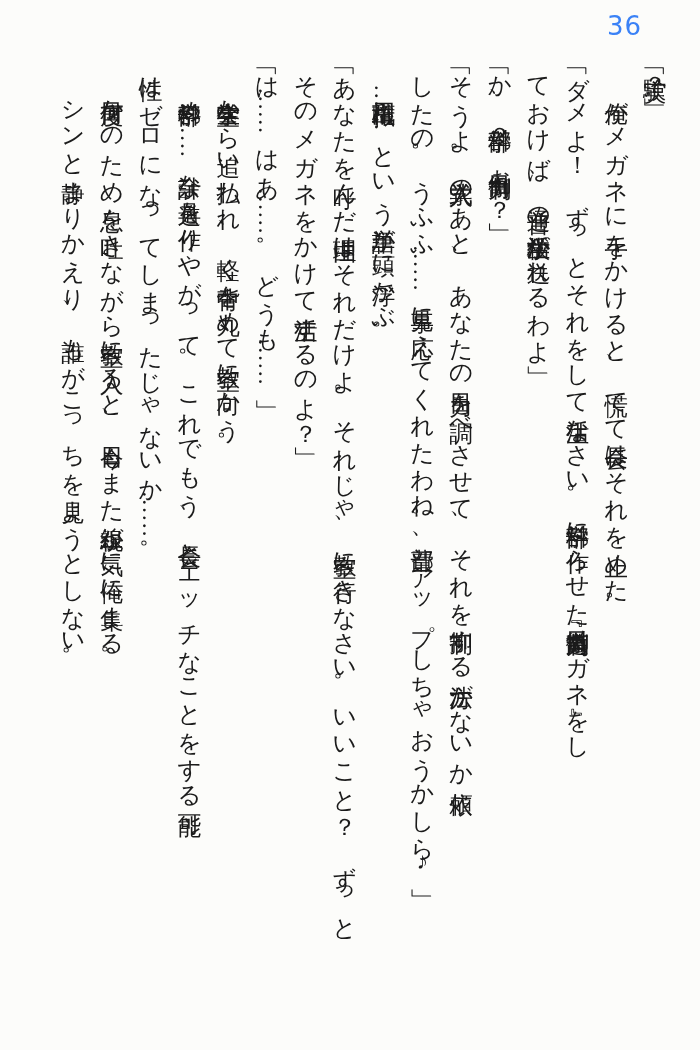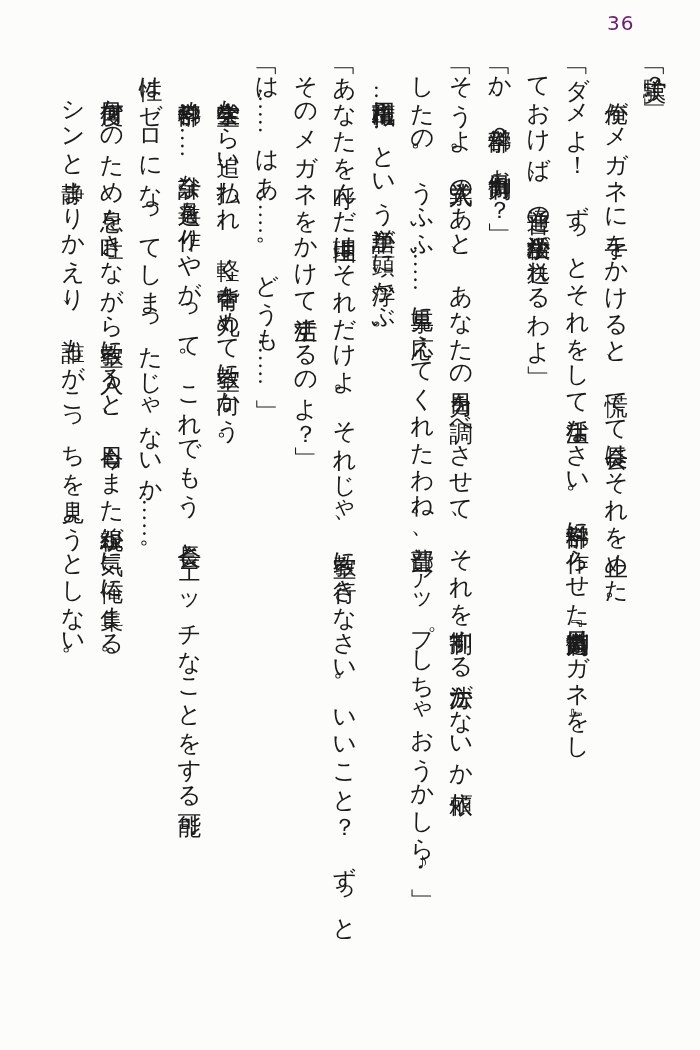--- a/index.html
+++ b/index.html
@@ -16,23 +16,23 @@
   .book-page {
     position: absolute;
     inset: 0;
     background: #fcfcfa;
   }
   .page-number {
     position: absolute;
     top: 11px;
     left: 607px;
     font-family: "DejaVu Sans", "Liberation Sans", sans-serif;
-    font-size: 20px;
+    font-size: 26px;
     font-weight: 500;
-    color: #701a75;
+    color: #3b82f6;
     letter-spacing: 1px;
     text-align: right;
   }
   .page-text {
     position: absolute;
     top: 60px;
     right: 26px;
     height: 975px;
     writing-mode: vertical-rl;
     text-orientation: mixed;

